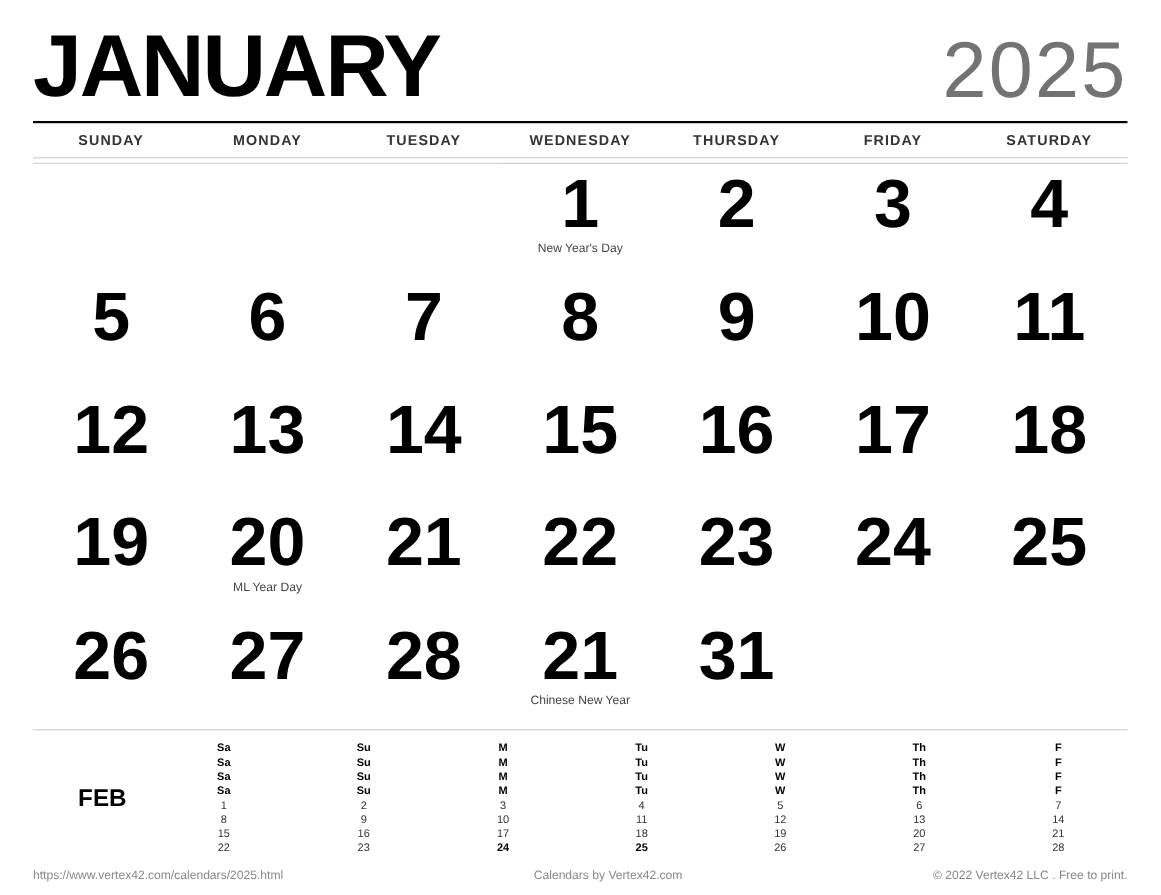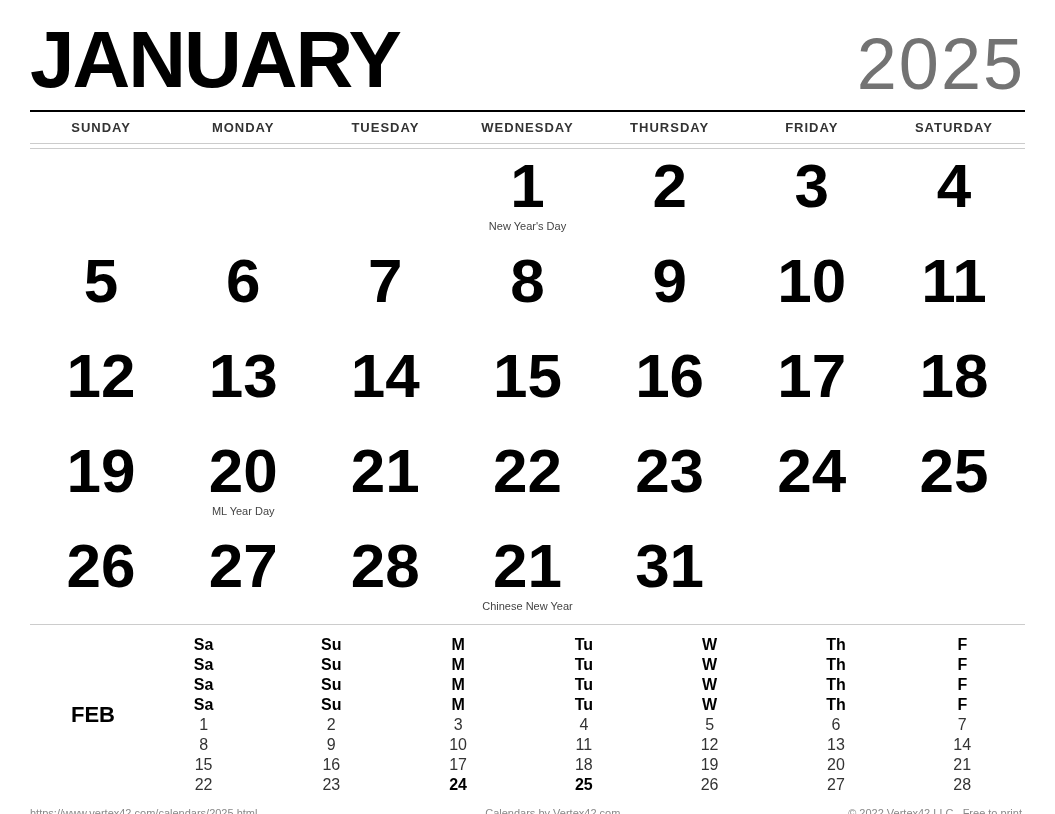--- a/index.html
+++ b/index.html
@@ -119,21 +119,21 @@
 
     .mini-grid {
       display: grid;
       grid-template-columns: repeat(7, auto);
       gap: 0;
       flex: 1;
     }
 
     .mini-cell {
       text-align: center;
-      font-size: 16px;
+      font-size: 10px;
       padding: 1px 5px;
       color: #333;
     }
 
     .mini-cell.header {
       font-weight: 700;
       color: #000;
     }
 
     .mini-cell.bold {

